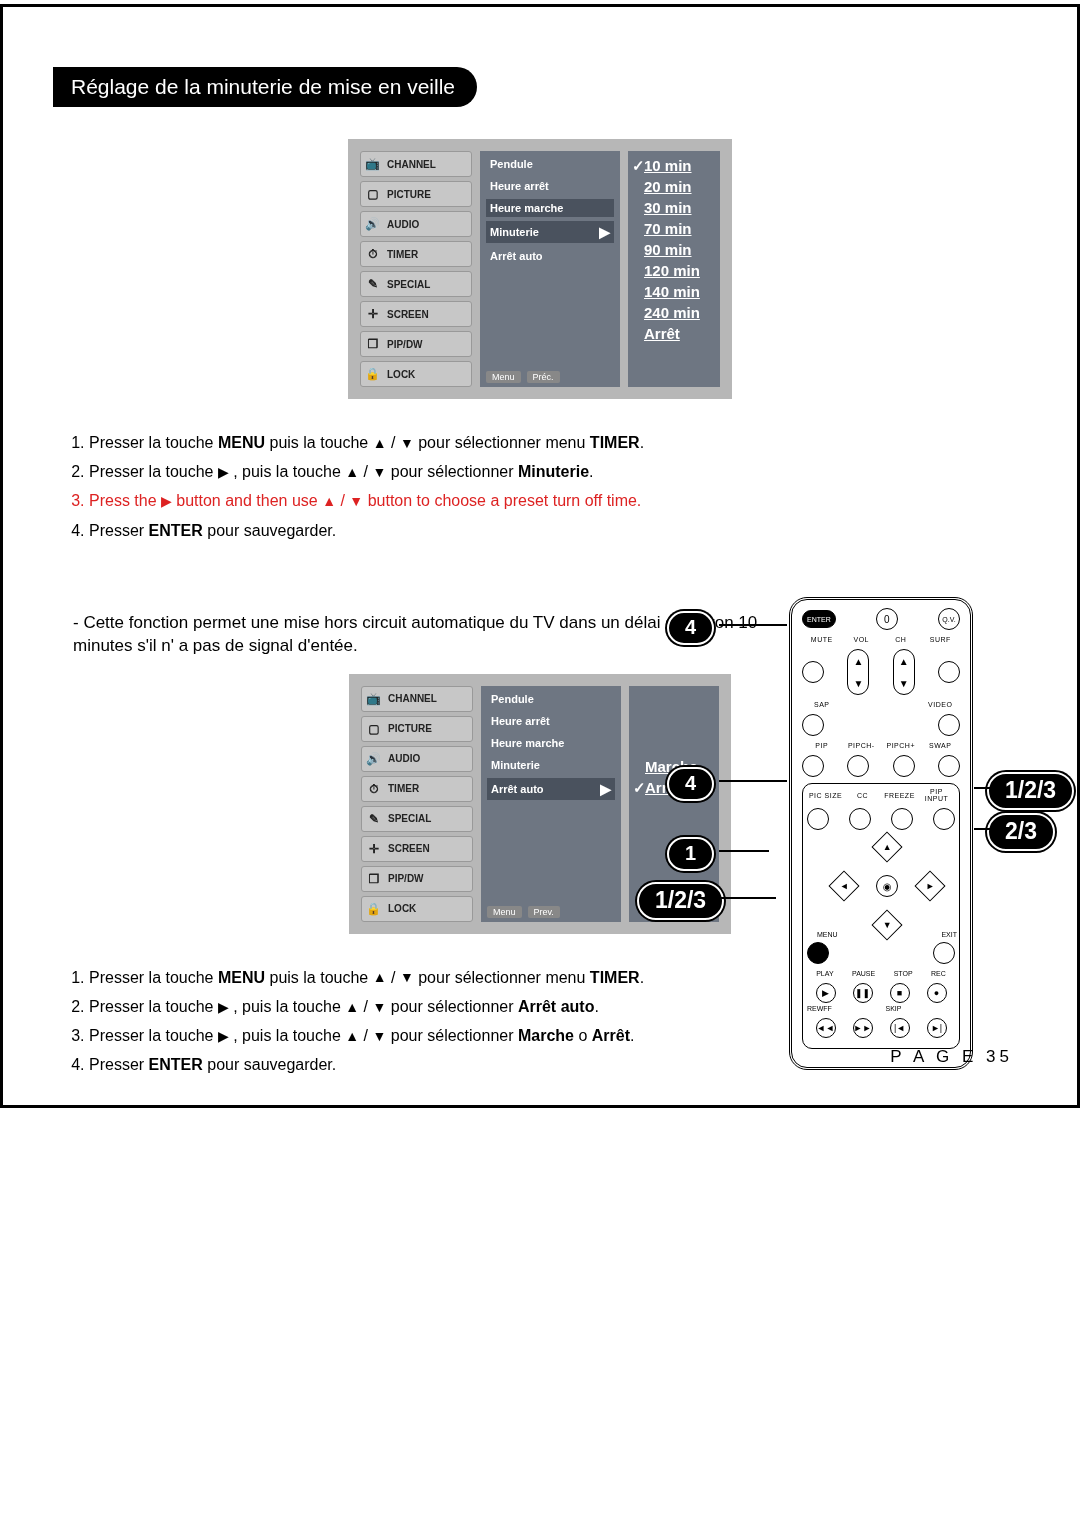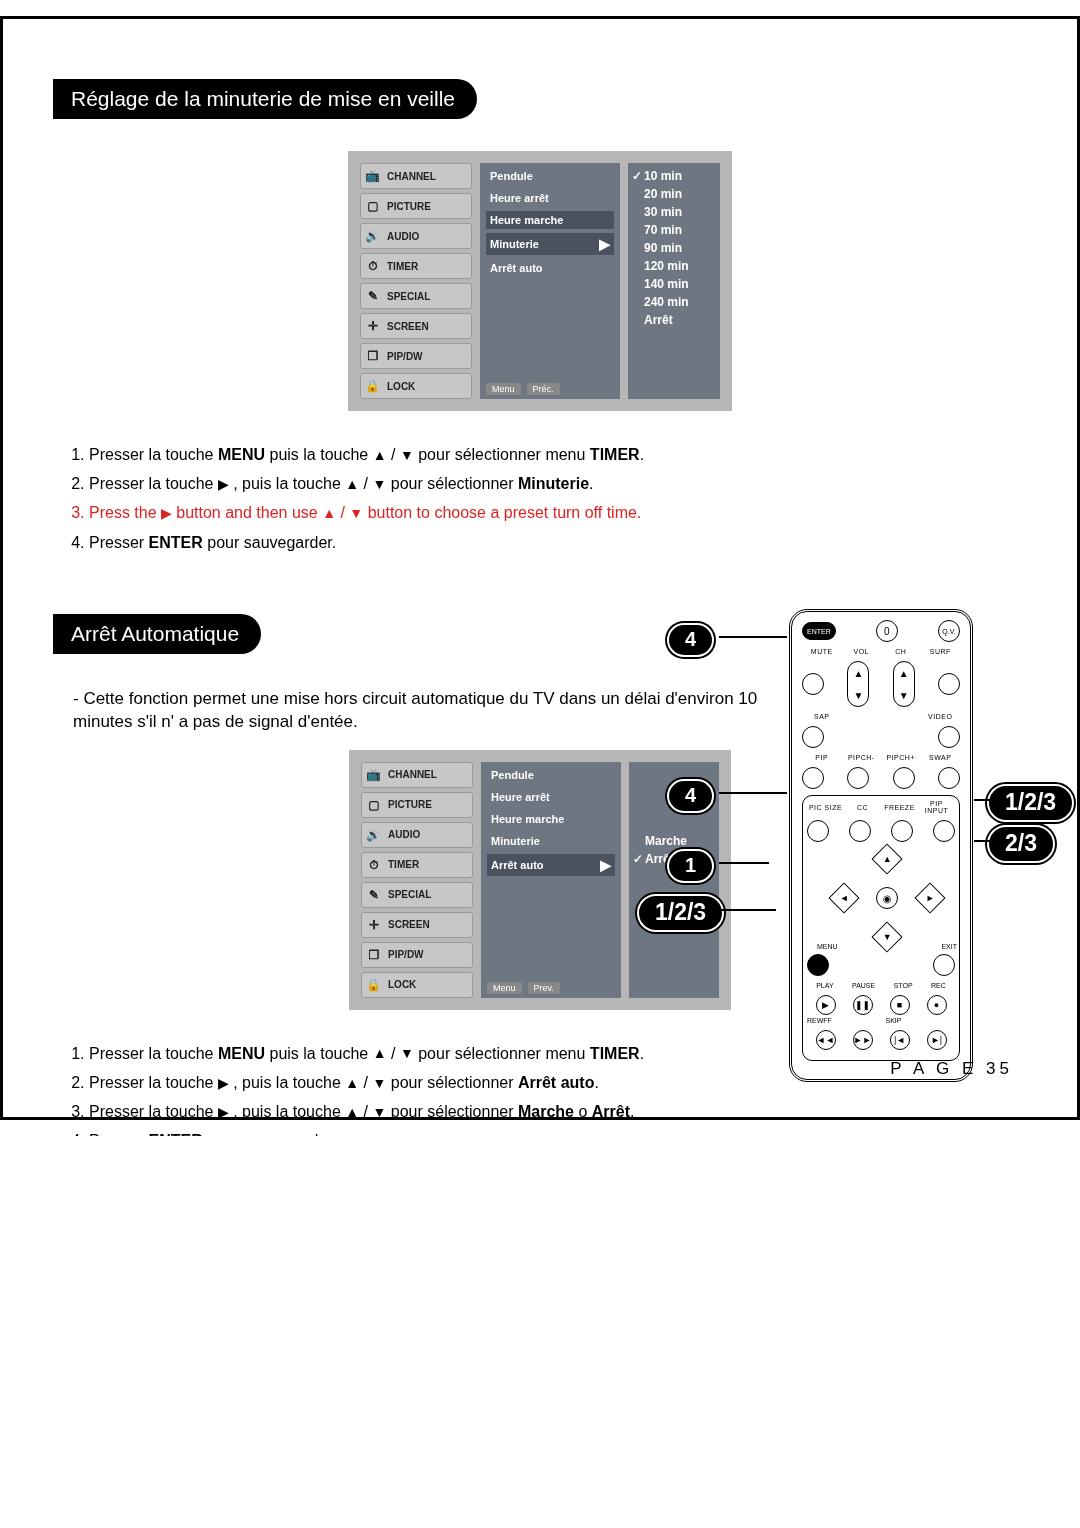--- a/index.html
+++ b/index.html
@@ -1,31 +1,31 @@
 <!DOCTYPE html>
 <html><head>
 <meta charset="utf-8">
 <style>
   * { box-sizing: border-box; margin: 0; padding: 0; }
   body { background: #fff; font-family: Arial, Helvetica, sans-serif; color: #000; }
-  .page { width: 1080px; height: 1104px; margin: 16px auto; position: relative; padding: 60px 50px 40px 50px; border: 3px solid #000; }
+  .page { width: 1080px; height: 1104px; margin: 4px auto; position: relative; padding: 60px 50px 40px 50px; border: 3px solid #000; }
   .section-heading { background: #000; color: #fff; display: inline-block; padding: 8px 22px 8px 18px; border-radius: 0 22px 22px 0; font-size: 21px; font-weight: 500; margin-bottom: 24px; }
   .intro { margin: 10px 0 16px 20px; font-size: 17px; line-height: 1.35; }
   .osd-wrap { display: flex; justify-content: center; margin: 8px 0 30px 0; }
   .osd { background: #b7b7b7; display: flex; padding: 12px; gap: 8px; }
   .osd .left-menu { display: flex; flex-direction: column; gap: 4px; }
   .menu-item { display: flex; align-items: center; gap: 6px; background: #c7c7c7; border: 1px solid #999; width: 112px; height: 26px; color: #222; font-size: 10px; font-weight: bold; padding-left: 4px; border-radius: 3px; }
   .menu-item .icon { width: 16px; height: 16px; display: inline-flex; align-items: center; justify-content: center; font-size: 12px; }
   .mid-col { background: #6e7682; width: 140px; padding: 4px 6px; display: flex; flex-direction: column; gap: 4px; }
   .mid-row { color: #fff; font-size: 11px; font-weight: bold; padding: 3px 4px; display: flex; align-items: center; justify-content: space-between; }
   .mid-row.sel { background: #4a525e; }
   .mid-foot { margin-top: auto; display: flex; gap: 6px; font-size: 9px; color: #fff; padding-top: 6px; }
   .mid-foot span { background: #888; padding: 1px 6px; border-radius: 2px; }
   .right-col { background: #6e7682; width: 92px; padding: 6px; display: flex; flex-direction: column; gap: 4px; }
-  .right-col .opt { color: #fff; font-size: 12px; font-weight: bold; padding-left: 10px; position: relative; }
+  .right-col .opt { color: #fff; font-size: 15px; font-weight: bold; padding-left: 10px; position: relative; text-decoration: underline; }
   .right-col .opt.sel::before { content: "✓"; position: absolute; left: -2px; }
   .right-col.narrow { width: 90px; }
   .steps { margin: 0 0 0 36px; font-size: 16px; line-height: 1.7; }
   .steps li { margin-bottom: 2px; }
   .steps .red { color: #d22; }
   .steps b { font-weight: bold; }
   .tri { display: inline-block; font-size: 14px; vertical-align: middle; }
   .space20 { height: 56px; }
 
   
@@ -144,21 +144,20 @@
   <ol class="steps">
     <li><span>Presser la touche </span><b>MENU</b><span> puis la touche </span><span class="tri">▲</span> / <span class="tri">▼</span><span> pour sélectionner menu </span><b>TIMER</b>.</li>
     <li><span>Presser la touche </span><span class="tri">▶</span><span> , puis la touche </span><span class="tri">▲</span> / <span class="tri">▼</span><span> pour sélectionner </span><b>Minuterie</b>.</li>
     <li class="red"><span>Press the </span><span class="tri">▶</span><span> button and then use </span><span class="tri">▲</span> / <span class="tri">▼</span><span> button to choose a preset turn off time.</span></li>
     <li><span>Presser </span><b>ENTER</b><span> pour sauvegarder.</span></li>
   </ol>
 
   <div class="space20"></div>
 
   
-  <div class="section-heading">Arrêt Automatique</div>
   <p class="intro" style="max-width:700px">- Cette fonction permet une mise hors circuit automatique du TV dans un délai d'environ 10 minutes s'il n' a pas de signal d'entée.</p>
 
   <div class="osd-wrap">
     <div class="osd">
       <div class="left-menu">
         <div class="menu-item">
             <span class="icon">📺</span>
             <span>CHANNEL</span>
           </div>
         <div class="menu-item">

